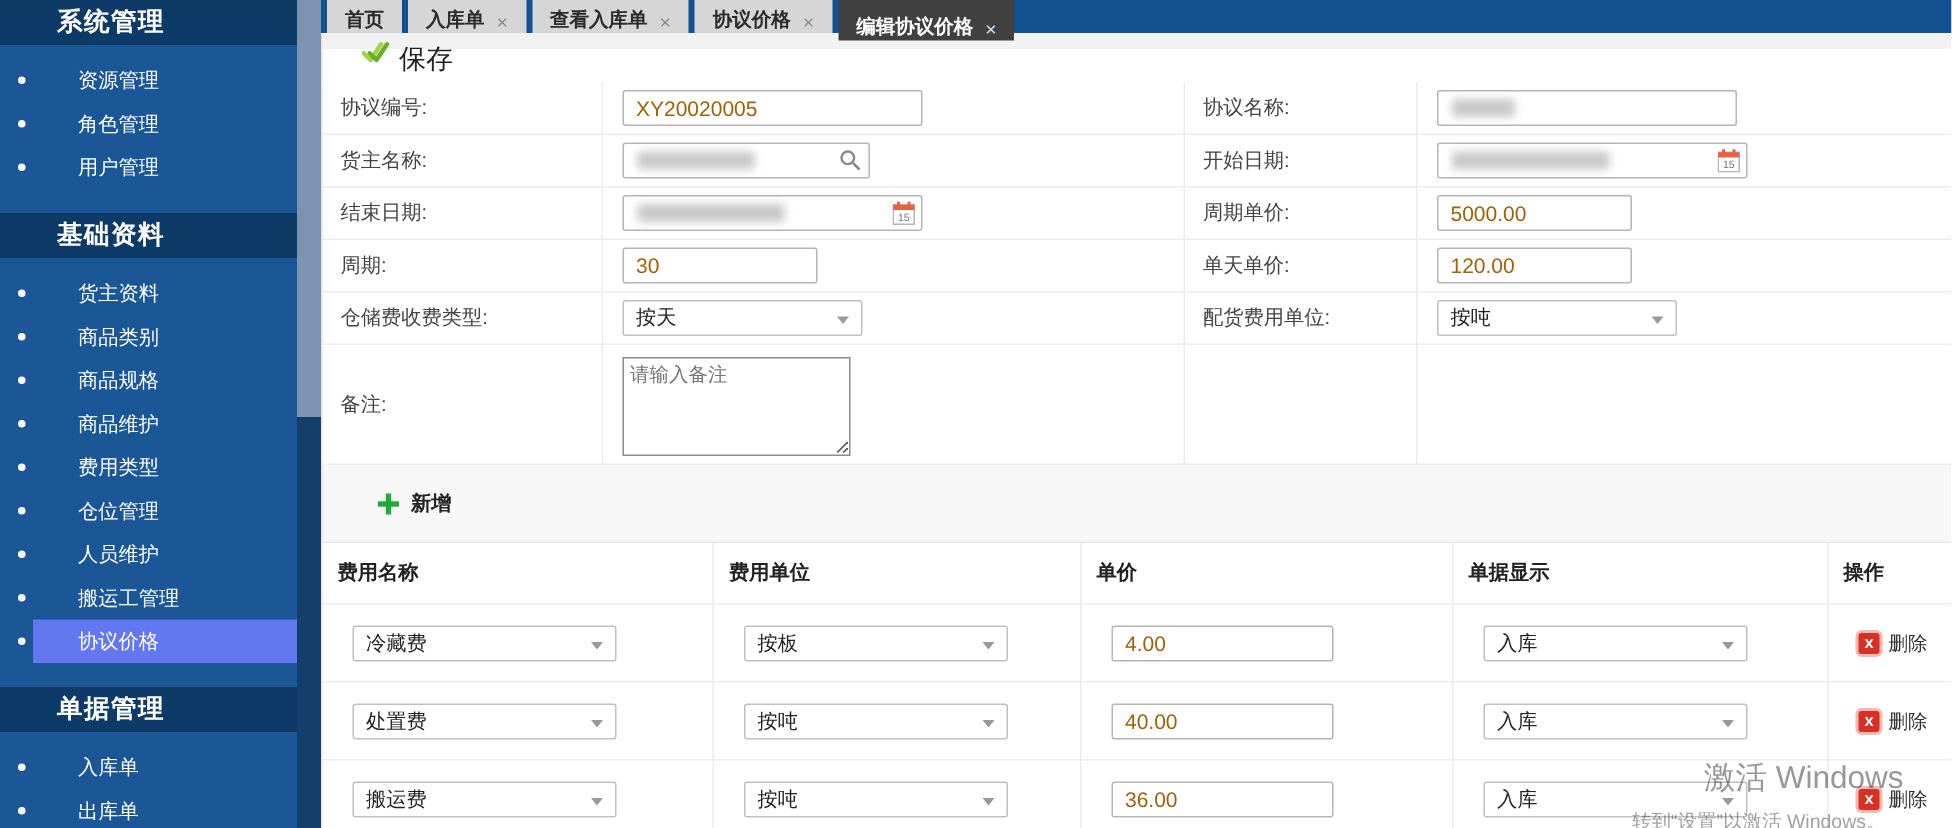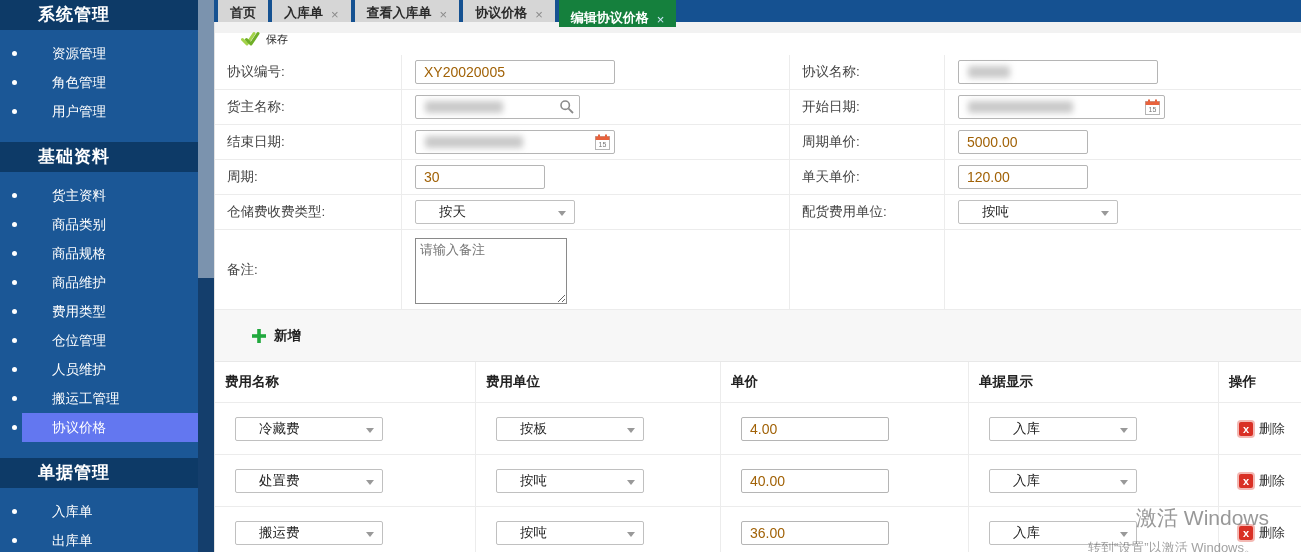--- a/index.html
+++ b/index.html
@@ -20,46 +20,46 @@
   .side-item span.lbl { position:relative; z-index:1; }
   .side-scroll { position:absolute; left:198px; top:0; width:16px; height:552px; background:#143e6c; }
   .side-scroll .thumb { position:absolute; left:0; top:0; width:16px; height:278px; background:#7b93ae; }
 
   
   .main { position:absolute; left:214px; top:0; width:1087px; height:552px; }
   .tabbar { height:22px; background:#155191; display:flex; align-items:flex-start; padding-left:4px; }
   .tab { height:22px; background:#d6d6d6; color:#2b2b2b; font-size:13px; font-weight:bold;
     display:flex; align-items:flex-end; padding:0 12px; margin-right:4px; cursor:pointer; white-space:nowrap; }
   .tab .x { margin-left:8px; color:#8a8a8a; font-weight:normal; font-size:13px; }
-  .tab.active { background:#15803d; color:#fff; height:27px; position:relative; z-index:2; }
+  .tab.active { background:#404040; color:#fff; height:27px; position:relative; z-index:2; }
   .tab.active .x { color:#cfe6fa; }
 
   .toolbar { height:33px; background:linear-gradient(#f2f2f2 0,#f2f2f2 11px,#ffffff 11px);
     display:flex; align-items:center; padding-left:26px; border-left:1px solid #e3e3e3; }
-  .save-btn { display:flex; align-items:flex-end; gap:6px; cursor:pointer; font-size:11px; color:#222; }
+  .save-btn { display:flex; align-items:flex-start; gap:6px; cursor:pointer; font-size:18px; color:#222; }
 
   
   .form { display:grid; grid-template-columns:186px 388px 155px 1fr;
     grid-template-rows:repeat(5,35px) 80px; border-left:1px solid #e3e3e3; background:#fff; }
   .fcell { border-bottom:1px solid #ececec; display:flex; align-items:center; font-size:13.5px; color:#444; }
   .fcell.lab { padding-left:12px; }
   .fcell.fld { padding-left:13px; border-left:1px solid #ececec; }
   .fcell.lab2 { padding-left:12px; border-left:1px solid #ececec; }
   .fcell.top { align-items:flex-start; padding-top:8px; }
 
   input.ti { height:24px; border:1px solid #b5b5b5; border-radius:2px; padding:0 8px; font-size:14px;
     color:#a16207; font-family:inherit; background:#fff; }
   .w200 { width:200px; } .w145 { width:130px; }
   .inwrap { position:relative; display:flex; align-items:center; }
   .inwrap .blur { position:absolute; left:10px; top:6px; height:12px; background:#c9c9c9;
     filter:blur(3px); border-radius:2px; }
   .icon-right { position:absolute; right:5px; top:4px; }
   .dd { height:24px; background:#fff; border:1px solid #c0c0c0; border-radius:2px; position:relative;
-    display:flex; align-items:center; padding-left:23px; font-size:13.5px; color:#222; cursor:pointer; }
-  .dd.w160 { width:160px; } .dd.w148 { width:148px; }
+    display:flex; align-items:center; padding-left:8px; font-size:13.5px; color:#222; cursor:pointer; }
+  .dd.w160 { width:160px; } .dd.w148 { width:176px; }
   .caret { position:absolute; right:8px; top:10px; width:0; height:0; border-left:4px solid transparent;
     border-right:4px solid transparent; border-top:5px solid #999; }
   textarea.ta { width:152px; height:66px; border:1px solid #8a8a8a; font-size:13px; color:#b91c1c;
     padding:2px 4px; font-family:inherit; resize:both; }
 
   
   .addbar { height:52px; background:#f7f7f7; display:flex; align-items:center; padding-left:36px;
     border-left:1px solid #e3e3e3; border-bottom:1px solid #e8e8e8; }
   .add-btn { display:flex; align-items:center; gap:7px; cursor:pointer; font-size:13.5px;
     font-weight:bold; color:#222; }

